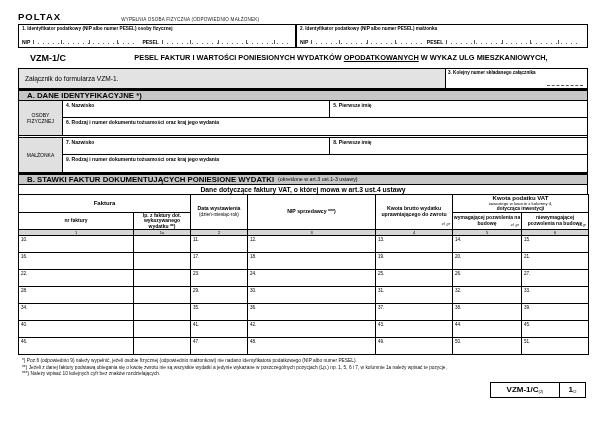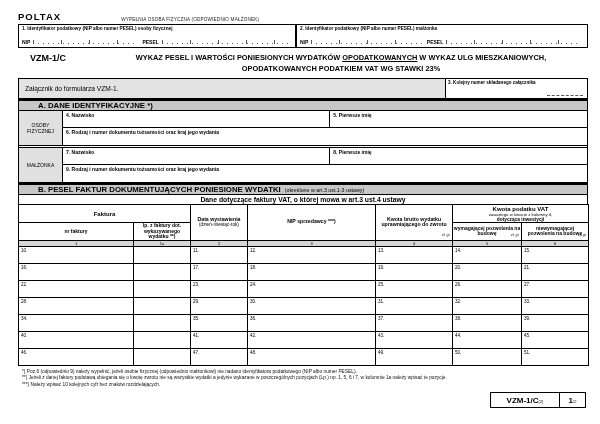--- a/index.html
+++ b/index.html
@@ -35,21 +35,21 @@
   .title-main { flex:1; text-align:center; font-size:7.4px; font-weight:bold; line-height:10.5px; }
   .underl { text-decoration:underline; }
 
   
   .attach-row { display:flex; height:21px; }
   .attach-left { width:428px; background:#e3e3e3; border:1.2px solid #000; display:flex; align-items:center; padding-left:6px; font-size:6.6px; }
   .attach-right { width:142px; border:1.2px solid #000; border-left:none; position:relative; padding:1px 2px; font-size:4.6px; font-weight:bold; background:#fff; }
   .attach-entry { position:absolute; right:4px; bottom:2px; width:36px; height:5px; border-bottom:1px dashed #555; }
 
   
-  .bar { background:#c7c7c7; border:1.2px solid #000; border-top-width:2px; height:12px; display:flex; align-items:center; padding-left:19px; }
+  .bar { background:#c7c7c7; border:1.2px solid #000; border-top-width:2px; height:12px; display:flex; align-items:center; padding-left:8px; }
   .bar .bar-title { font-size:7.8px; font-weight:bold; }
   .bar .bar-note { font-size:5.3px; margin-left:4px; }
 
   
   .grid-a { border:1.2px solid #000; border-top:none; }
   .ga-group { display:flex; }
   .ga-label { width:44px; background:#e0e0e0; border-right:1px solid #000; display:flex; align-items:center; justify-content:center; text-align:center; font-size:5px; line-height:6px; padding:1px; }
   .ga-fields { flex:1; display:flex; flex-direction:column; }
   .ga-row { display:flex; height:17px; border-bottom:1px solid #000; }
   .ga-row:last-child { border-bottom:none; }
@@ -116,23 +116,22 @@
           <span class="dotline"></span>
           <span class="nip-word">PESEL</span>
           <span class="dotline short"></span>
         </div>
       </div>
     </div>
 
     <div class="title-row">
       <div class="form-code">VZM-1/C</div>
       <div class="title-main">
-        <span>WYKAZ PESEL I WARTOŚCI PONIESIONYCH WYDATKÓW </span><span class="underl">OPODATKOWANYCH</span><span> W WYKAZ ULG MIESZKANIOWYCH,</span>
+        <span>PESEL FAKTUR I WARTOŚCI PONIESIONYCH WYDATKÓW </span><span class="underl">OPODATKOWANYCH</span><span> W WYKAZ ULG MIESZKANIOWYCH,</span>
         <br>
-        <span>OPODATKOWANYCH PODATKIEM VAT WG STAWKI 23%</span>
       </div>
     </div>
 
     <div class="attach-row">
       <div class="attach-left">
         <span>Załącznik do formularza VZM-1.</span>
       </div>
       <div class="attach-right">
         <span>3. Kolejny numer składanego załącznika</span>
         <span class="attach-entry"></span>
@@ -164,21 +163,21 @@
             <div class="ga-cell half2">8. Pierwsze imię</div>
           </div>
           <div class="ga-row">
             <div class="ga-cell full">9. Rodzaj i numer dokumentu tożsamości oraz kraj jego wydania</div>
           </div>
         </div>
       </div>
     </div>
 
     <div class="bar">
-      <span class="bar-title">B. PESEL FAKTUR DOKUMENTUJĄCYCH PONIESIONE WYDATKI</span>
+      <span class="bar-title">B. STAWKI FAKTUR DOKUMENTUJĄCYCH PONIESIONE WYDATKI</span>
       <span class="bar-note">(określone w art.3 ust.1-3 ustawy)</span>
     </div>
     <div class="subhead">Dane dotyczące faktury VAT, o której mowa w art.3 ust.4 ustawy</div>
 
     <table class="inv">
       <colgroup>
         <col style="width:115px">
           <col style="width:57px">
           <col style="width:57px">
           <col style="width:128px">

